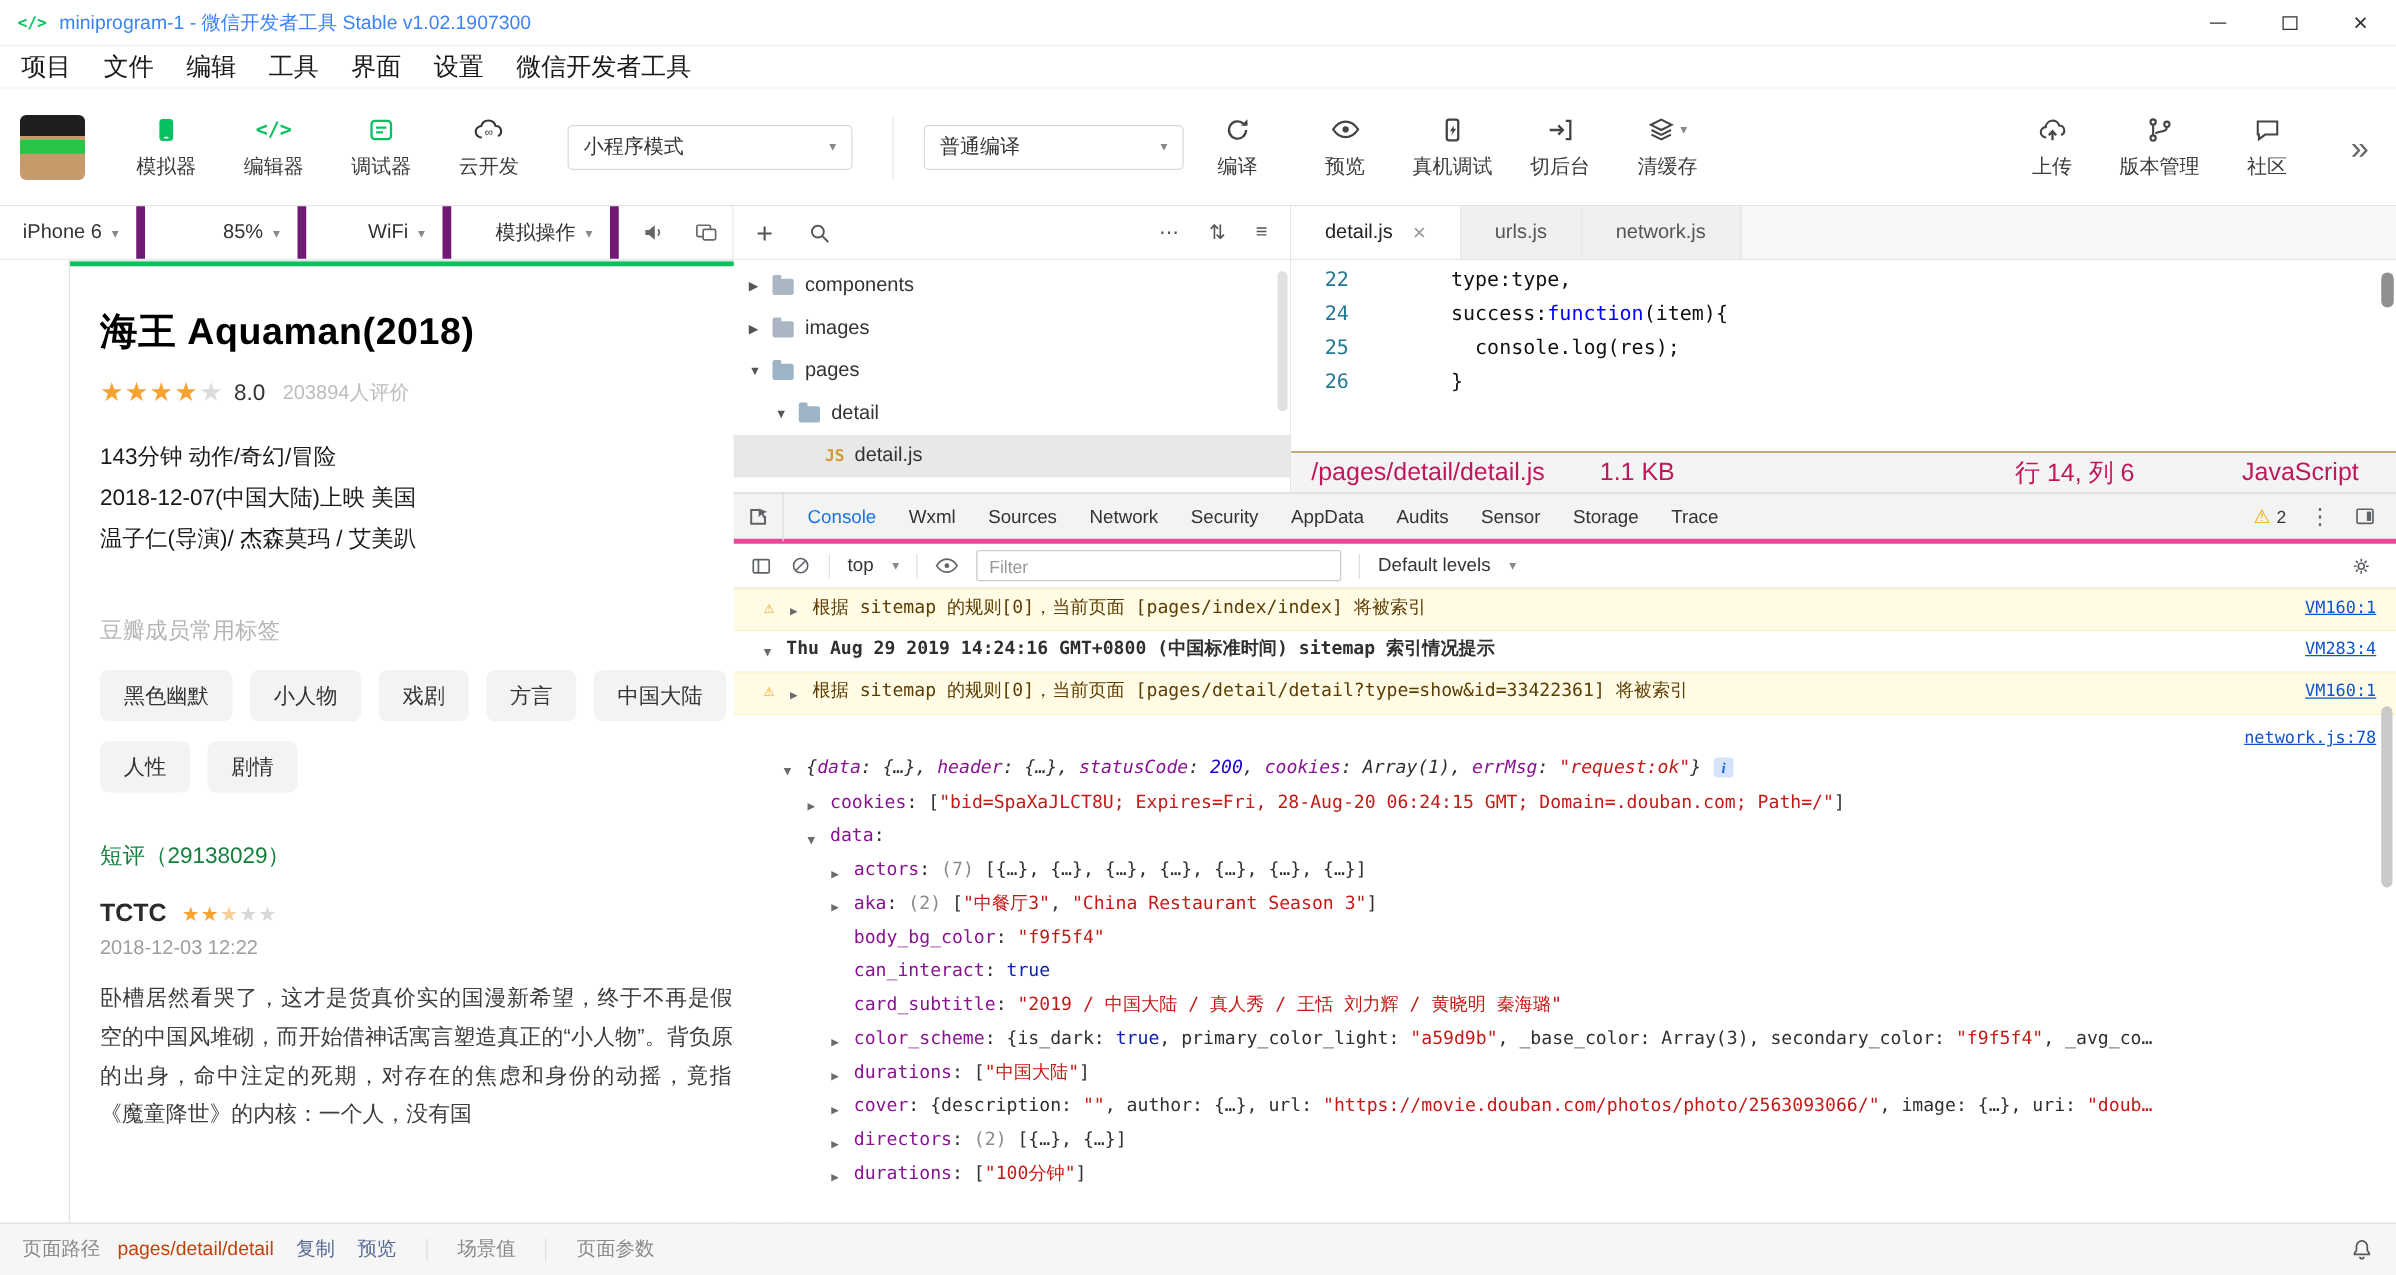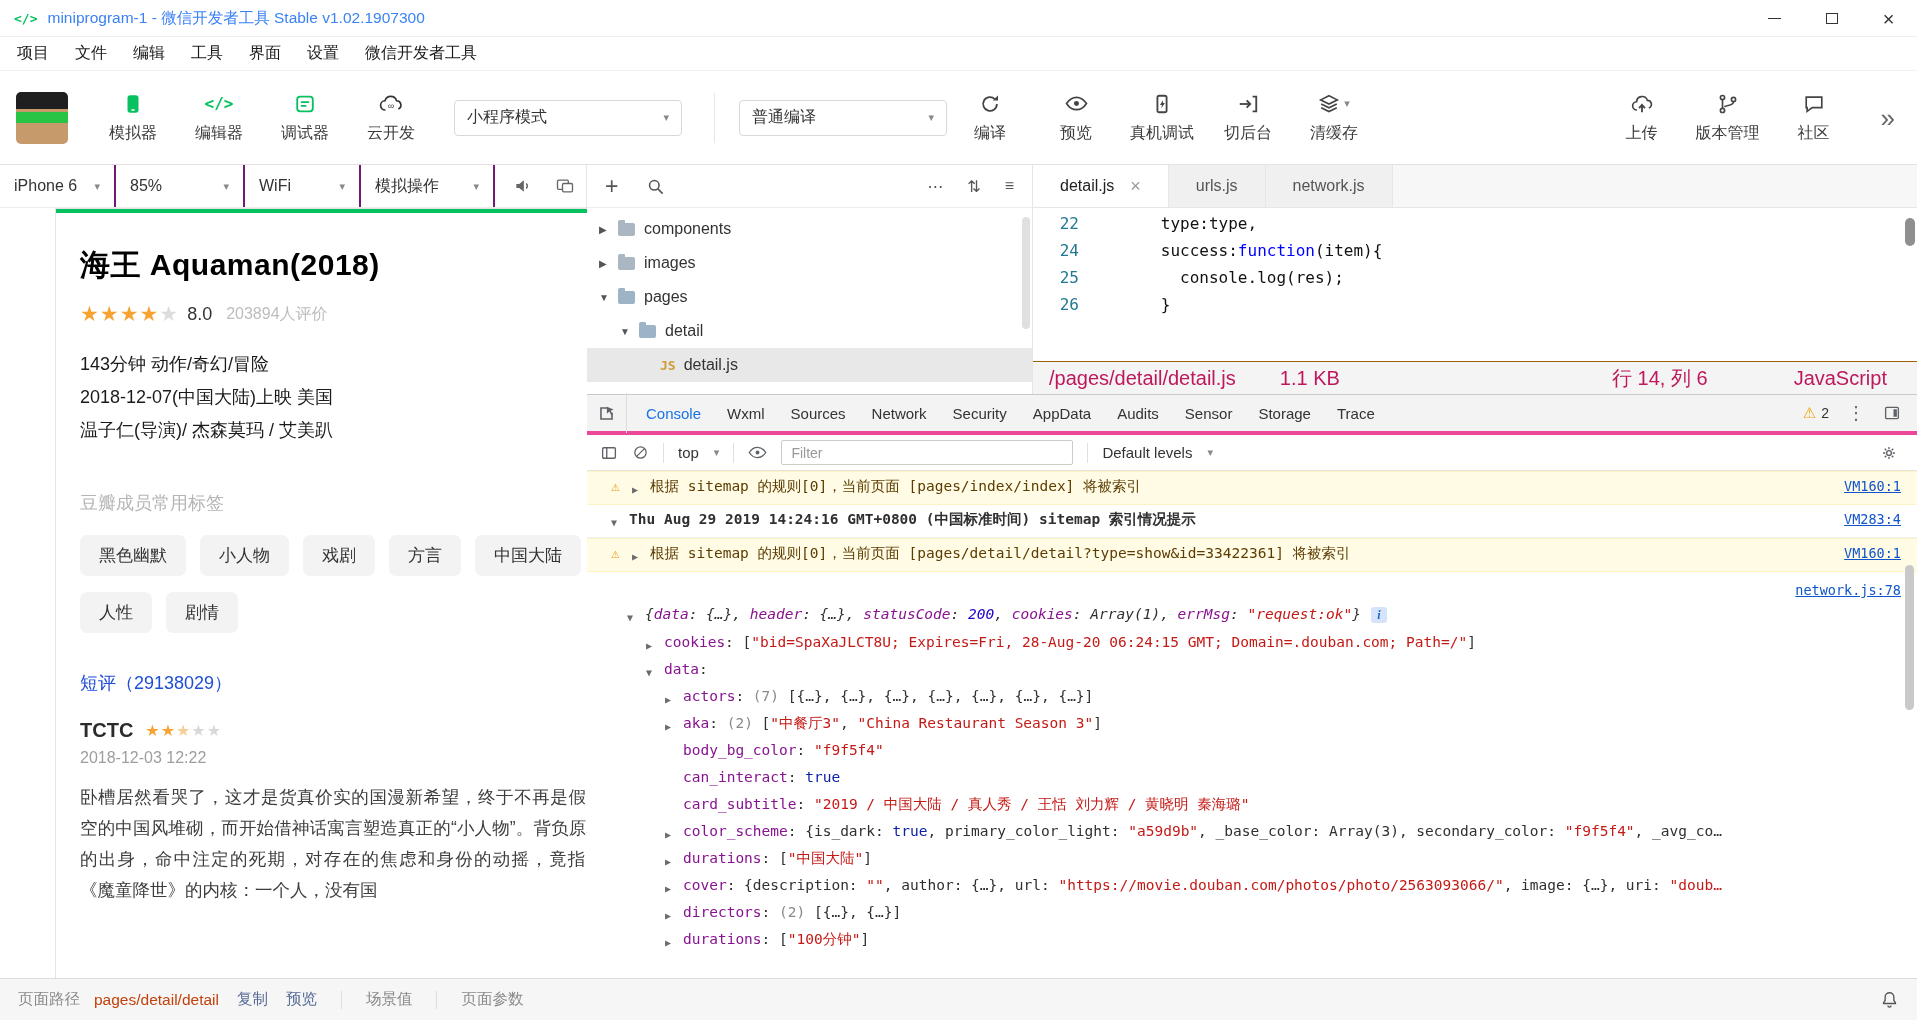--- a/index.html
+++ b/index.html
@@ -15,21 +15,21 @@
 .tb-title{margin-left:10px;font-size:15.5px;color:#3b82f6}
 .win-controls{position:absolute;right:0;top:0;height:37px;display:flex}
 .win-btn{width:57px;height:37px;display:flex;align-items:center;justify-content:center;color:#333}
 .glyph-min{display:block;width:13px;height:0;border-top:1.6px solid #333}
 .glyph-max{display:block;width:12px;height:11px;border:1.6px solid #333}
 .glyph-close{font-size:20px;line-height:1}
 
 
 .menubar{position:absolute;left:0;top:37px;right:0;height:34px;display:flex;align-items:center;
   padding-left:4px;background:#fff;border-bottom:1px solid #f2f2f2}
-.menu-item{padding:0 13px;font-size:16px;color:#1a1a1a}
+.menu-item{padding:0 13px;font-size:20px;color:#1a1a1a}
 
 
 .toolbar{position:absolute;left:0;top:71px;right:0;height:94px;display:flex;align-items:center;
   background:#fff;border-bottom:1px solid #e2e2e2}
 .avatar{width:52px;height:52px;border-radius:5px;margin:0 30px 0 16px;flex:none;position:relative;overflow:hidden;
   background:linear-gradient(180deg,#1f1f1f 0%,#1f1f1f 32%,#c79a6b 32%,#c79a6b 100%)}
 .avatar::after{content:"";position:absolute;left:0;right:0;top:40%;height:21%;background:#28c445}
 .tb-btn{display:flex;flex-direction:column;align-items:center;justify-content:center;gap:7px;
   min-width:70px;margin-right:16px;color:#3c3c3c;font-size:16px}
 .tb-icon{height:25px;display:flex;align-items:center;justify-content:center;gap:4px}
@@ -40,40 +40,40 @@
 .tb-select.w-mode{width:228px;margin-left:12px}
 .tb-select.w-compile{width:208px}
 .tb-divider{width:1px;height:50px;background:#e8e8e8;margin:0 24px;flex:none}
 .tb-right{margin-left:auto;display:flex;align-items:center;padding-right:22px}
 .tb-overflow{font-size:26px;color:#666;margin-left:16px;line-height:1}
 .dcaret{font-size:11px;color:#888;margin-left:8px}
 
 
 .sim-pane{position:absolute;left:0;top:165px;width:587px;bottom:42px;background:#fff;border-right:1px solid #e5e5e5}
 .sim-controls{height:43px;border-bottom:1px solid #ececec;display:flex;align-items:center}
-.sim-drop{height:100%;display:flex;align-items:center;justify-content:space-between;padding:0 14px;
-  border-right:2px solid #701a75;font-size:16px;color:#333}
+.sim-drop{height:100%;display:flex;align-items:center;justify-content:flex-end;padding:0 14px;
+  border-right:7px solid #701a75;font-size:16px;color:#333}
 .sd1{width:116px}.sd2{width:129px}.sd3{width:116px}.sd4{width:134px}
 .sim-icons{display:flex;align-items:center;gap:22px;margin-left:18px}
 .device{position:absolute;left:55px;top:43px;width:574px;bottom:0;background:#fff;
   border:1px solid #e3e3e3;border-bottom:none;overflow:hidden}
 .dev-progress{height:4px;background:#07c160}
 .dev-content{padding:0 24px}
 .movie-title{margin-top:32px;font-size:30px;font-weight:bold;color:#000;letter-spacing:.5px}
 .rating-row{margin-top:16px;display:flex;align-items:center}
 .stars{color:#f7a332;font-size:21px;letter-spacing:1px}
 .star-dim{color:#dcdcdc}
 .score{margin-left:8px;font-size:18px;color:#333}
 .count{margin-left:14px;font-size:16px;color:#bdbdbd}
 .meta{margin-top:22px;font-size:18px;color:#1a1a1a;line-height:33px}
 .tags-title{margin-top:44px;font-size:18px;color:#b5b5b5}
 .tag-list{margin-top:20px}
 .tag-pill{display:inline-block;padding:9px 19px;margin:0 14px 16px 0;background:#f3f3f3;border-radius:7px;
   font-size:17px;color:#333}
-.comments-title{margin-top:22px;font-size:18px;color:#1d4ed8}
+.comments-title{margin-top:22px;font-size:18px;color:#15803d}
 .c-user-row{margin-top:24px;display:flex;align-items:center}
 .c-user{font-size:20px;font-weight:bold;color:#2b2b2b}
 .c-stars{margin-left:12px;font-size:16px;color:#f7a332;letter-spacing:1px}
 .c-stars .half{color:#f5cf96}
 .c-stars .off{color:#d8d8d8}
 .c-date{margin-top:7px;font-size:16px;color:#9e9e9e}
 .c-text{margin-top:15px;font-size:17.5px;color:#3d3d3d;line-height:31px;text-align:justify}
 
 
 .explorer-pane{position:absolute;left:587px;top:165px;width:446px;height:229px;background:#fff;

